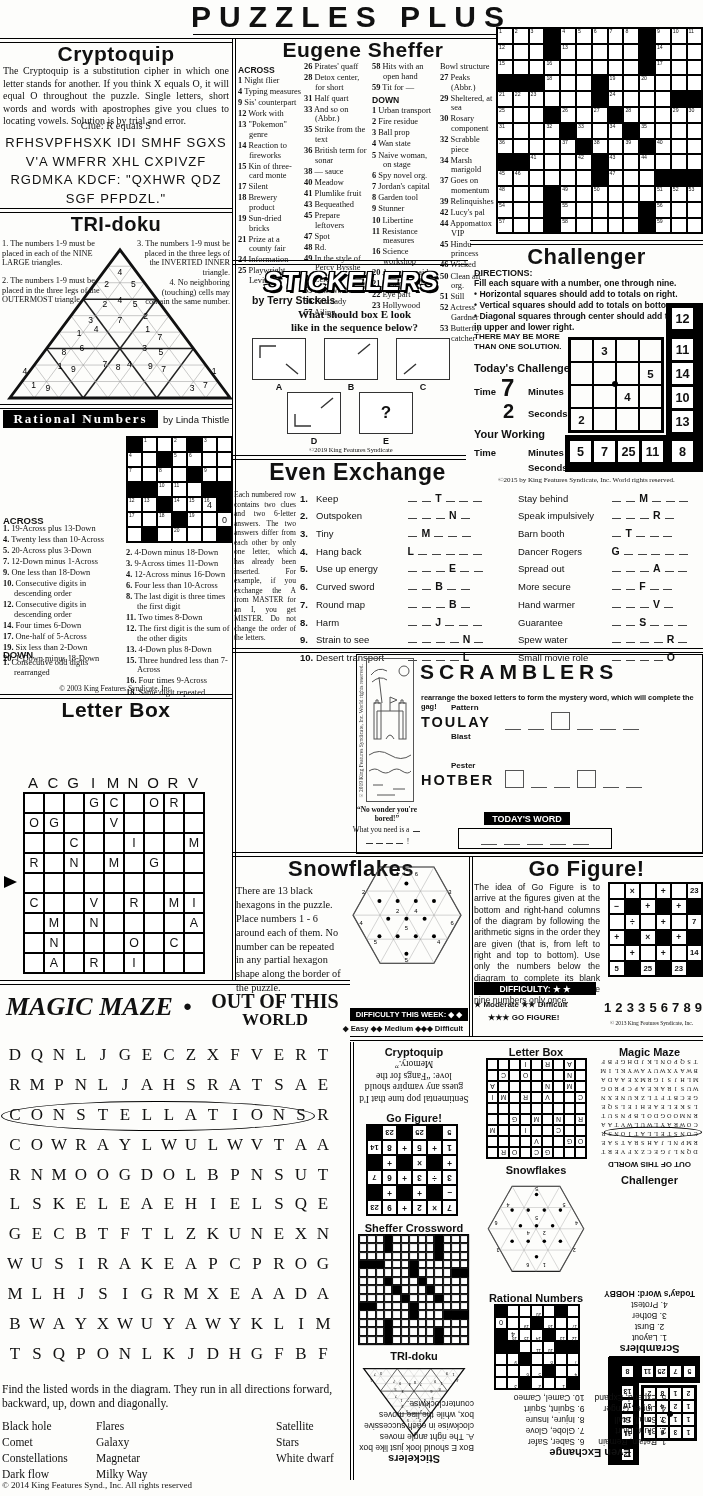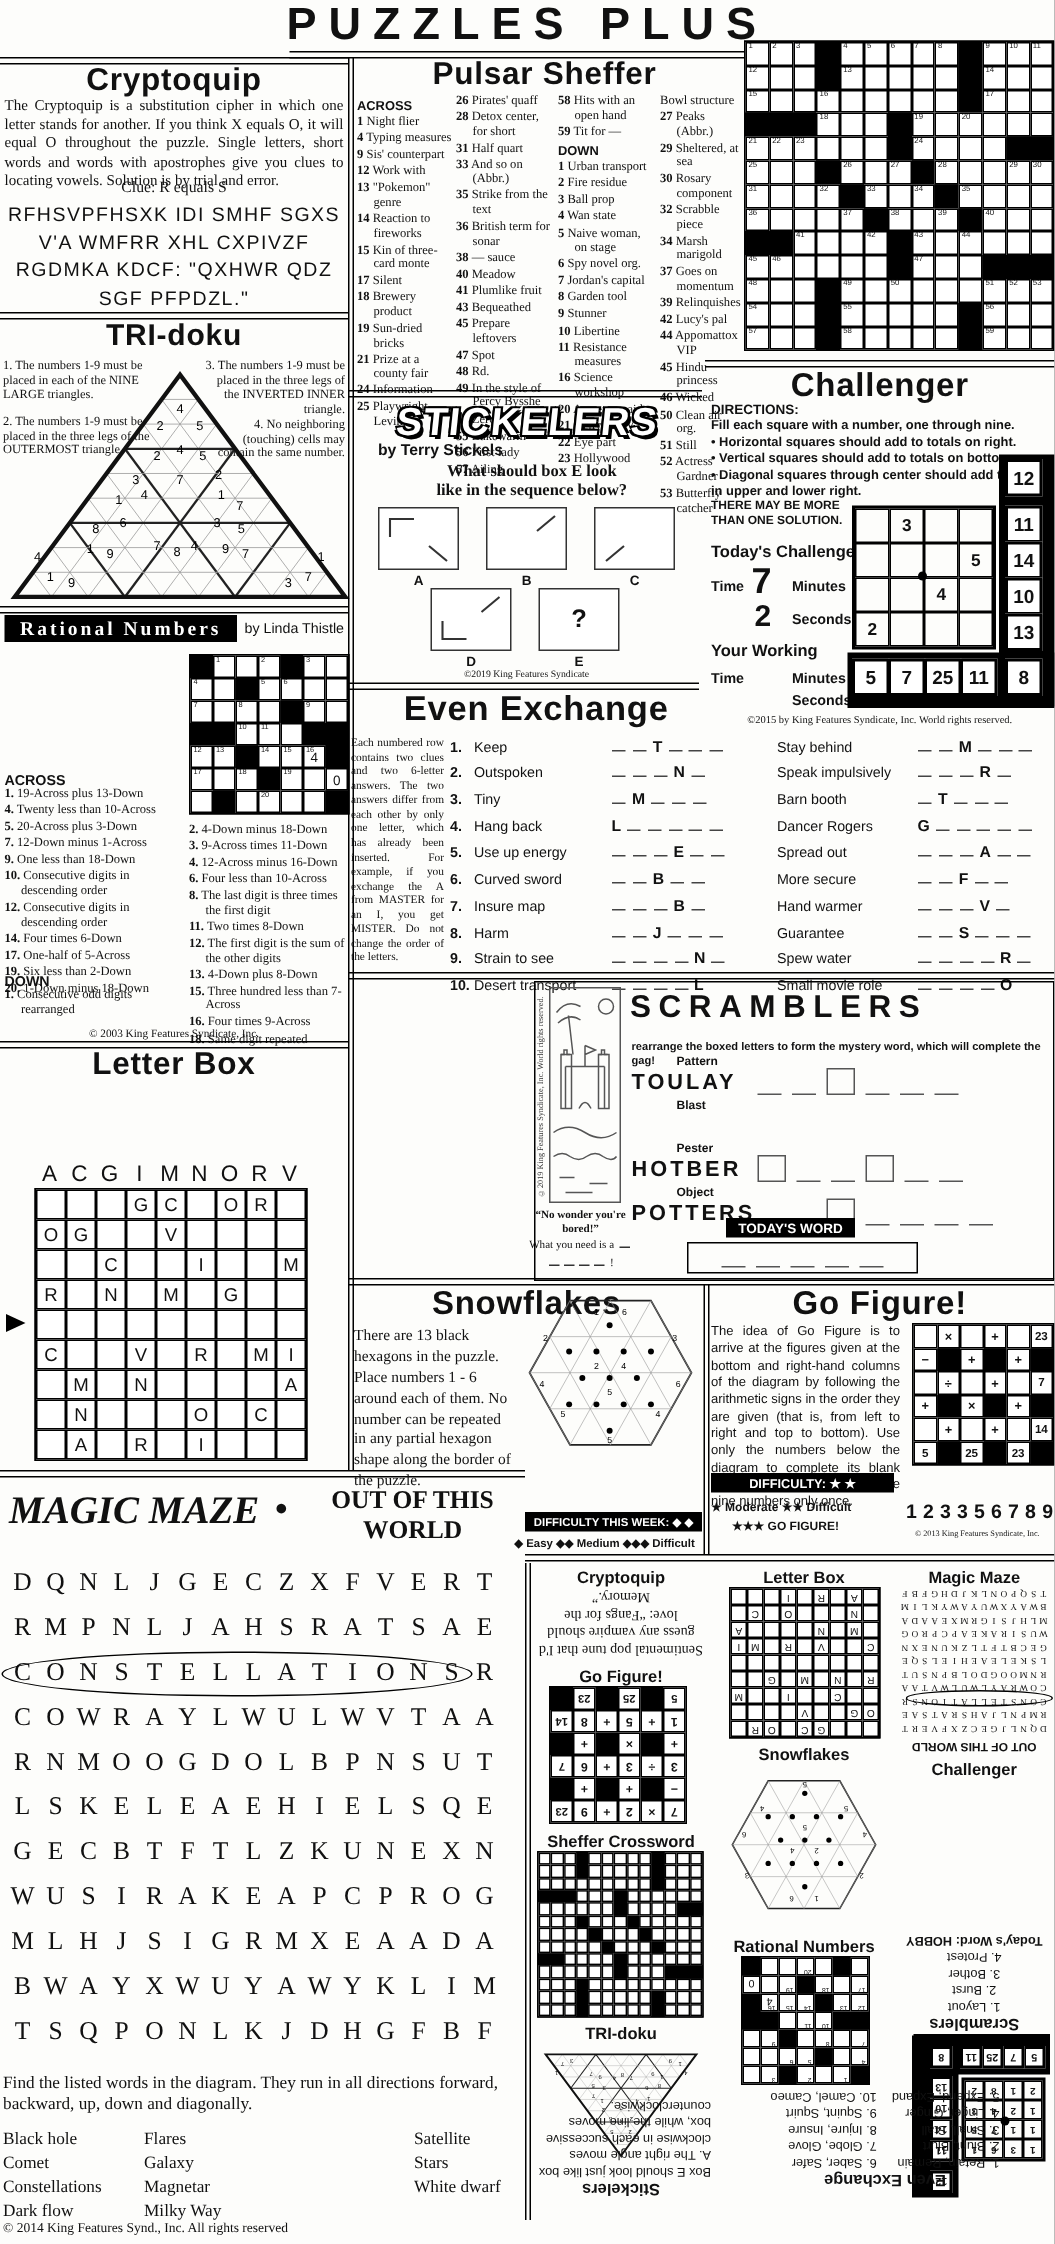--- a/index.html
+++ b/index.html
@@ -452,21 +452,21 @@
         <div class="xw-c" style="width: 20px; height: 20px;"></div>
         <div class="xw-c" style="width: 20px; height: 20px;"></div>
         <div class="xw-c" style="width: 20px; height: 20px;"></div>
       </div>
     </div>
   <div class="abs" style="left:4px;top:876px;width:0;height:0;border-top:6px solid transparent;border-bottom:6px solid transparent;border-left:13px solid #000;"></div>
   <div class="abs rule" style="left:0;top:980px;width:350px;"></div>
 
   <div class="abs b i" style="left:6px;top:992px;font-size:26px;font-family:'Liberation Serif',serif;">MAGIC MAZE</div>
   <div class="abs" style="left:183px;top:998px;font-size:15px;">●</div>
-  <div class="abs b ctr" style="left:205px;top:990px;width:140px;font-size:17px;">OUT OF THIS</div>
+  <div class="abs b ctr" style="left:205px;top:990px;width:140px;font-size:20px;">OUT OF THIS</div>
   <div class="abs b ctr" style="left:205px;top:1010px;width:140px;font-size:17px;">WORLD</div>
   <div class="abs" id="maze" style="left:4px;top:1040px;">
       <div class="mz-row" style="height: 29.92px;">
         <span class="mz-ch" style="width: 22px; font-size: 17px;">D</span>
         <span class="mz-ch" style="width: 22px; font-size: 17px;">Q</span>
         <span class="mz-ch" style="width: 22px; font-size: 17px;">N</span>
         <span class="mz-ch" style="width: 22px; font-size: 17px;">L</span>
         <span class="mz-ch" style="width: 22px; font-size: 17px;">J</span>
         <span class="mz-ch" style="width: 22px; font-size: 17px;">G</span>
         <span class="mz-ch" style="width: 22px; font-size: 17px;">E</span>
@@ -665,21 +665,21 @@
       <div class="maze-word">Milky Way</div>
     </div>
   <div class="abs wl" id="mw4" style="left:276px;top:1418px;width:74px;">
       <div class="maze-word">Satellite</div>
       <div class="maze-word">Stars</div>
       <div class="maze-word">White dwarf</div>
     </div>
   <div class="abs" style="left:2px;top:1480px;font-size:9px;">© 2014 King Features Synd., Inc. All rights reserved</div>
 
   <div class="abs vrule" style="left:232px;top:38px;height:942px;"></div>
-  <div class="abs hd" style="left:236px;top:38px;width:254px;font-size:21px;">Pulsar Sheffer</div>
+  <div class="abs hd" style="left:236px;top:38px;width:254px;font-size:21px;">Eugene Sheffer</div>
   <div class="abs" id="sheffer-c1" style="left:238px;top:62px;width:63px;">
       <div class="clue-h">ACROSS</div>
       <div class="clue"><span class="cn">1</span> Night flier</div>
       <div class="clue"><span class="cn">4</span> Typing measures</div>
       <div class="clue"><span class="cn">9</span> Sis' counterpart</div>
       <div class="clue"><span class="cn">12</span> Work with</div>
       <div class="clue"><span class="cn">13</span> "Pokemon" genre</div>
       <div class="clue"><span class="cn">14</span> Reaction to fireworks</div>
       <div class="clue"><span class="cn">15</span> Kin of three-card monte</div>
       <div class="clue"><span class="cn">17</span> Silent</div>
@@ -1213,21 +1213,21 @@
       </div>
       <div class="ee-row">
         <span class="ee-n b">6.</span>
         <span class="ee-c1">Curved sword</span>
         <span class="ee-p"><span class="bl"></span><span class="bl"></span><span class="pl">B</span><span class="bl"></span><span class="bl"></span></span>
         <span class="ee-c2">More secure</span>
         <span class="ee-p2"><span class="bl"></span><span class="bl"></span><span class="pl">F</span><span class="bl"></span><span class="bl"></span></span>
       </div>
       <div class="ee-row">
         <span class="ee-n b">7.</span>
-        <span class="ee-c1">Insure map</span>
+        <span class="ee-c1">Round map</span>
         <span class="ee-p"><span class="bl"></span><span class="bl"></span><span class="bl"></span><span class="pl">B</span><span class="bl"></span></span>
         <span class="ee-c2">Hand warmer</span>
         <span class="ee-p2"><span class="bl"></span><span class="bl"></span><span class="bl"></span><span class="pl">V</span><span class="bl"></span></span>
       </div>
       <div class="ee-row">
         <span class="ee-n b">8.</span>
         <span class="ee-c1">Harm</span>
         <span class="ee-p"><span class="bl"></span><span class="bl"></span><span class="pl">J</span><span class="bl"></span><span class="bl"></span><span class="bl"></span></span>
         <span class="ee-c2">Guarantee</span>
         <span class="ee-p2"><span class="bl"></span><span class="bl"></span><span class="pl">S</span><span class="bl"></span><span class="bl"></span><span class="bl"></span></span>
@@ -1292,35 +1292,20 @@
       </div>
       <div class="scr-entry">
         <div class="scr-label">Pester</div>
         <div class="scr-line">
           <span class="scr-word">HOTBER</span>
           <span class="scr-blanks">
             <span class="sbx"></span>
             <span class="sblank"></span>
             <span class="sblank"></span>
             <span class="sbx"></span>
-            <span class="sblank"></span>
-            <span class="sblank"></span>
-          </span>
-        </div>
-      </div>
-      <div class="scr-entry">
-        <div class="scr-label">Object</div>
-        <div class="scr-line">
-          <span class="scr-word">POTTERS</span>
-          <span class="scr-blanks">
-            <span class="sblank"></span>
-            <span class="sblank"></span>
-            <span class="sbx"></span>
-            <span class="sblank"></span>
-            <span class="sblank"></span>
             <span class="sblank"></span>
             <span class="sblank"></span>
           </span>
         </div>
       </div>
     </div>
   <div class="abs barlbl" style="left:484px;top:812px;width:86px;height:13px;font-size:9px;">TODAY'S WORD</div>
   <div class="abs" id="tw-box" style="left:458px;top:828px;width:154px;height:21px;border:1px solid #000;display:flex;align-items:flex-end;justify-content:center;padding-bottom:3px;box-sizing:border-box;">
       <span class="sblank"></span>
       <span class="sblank"></span>

